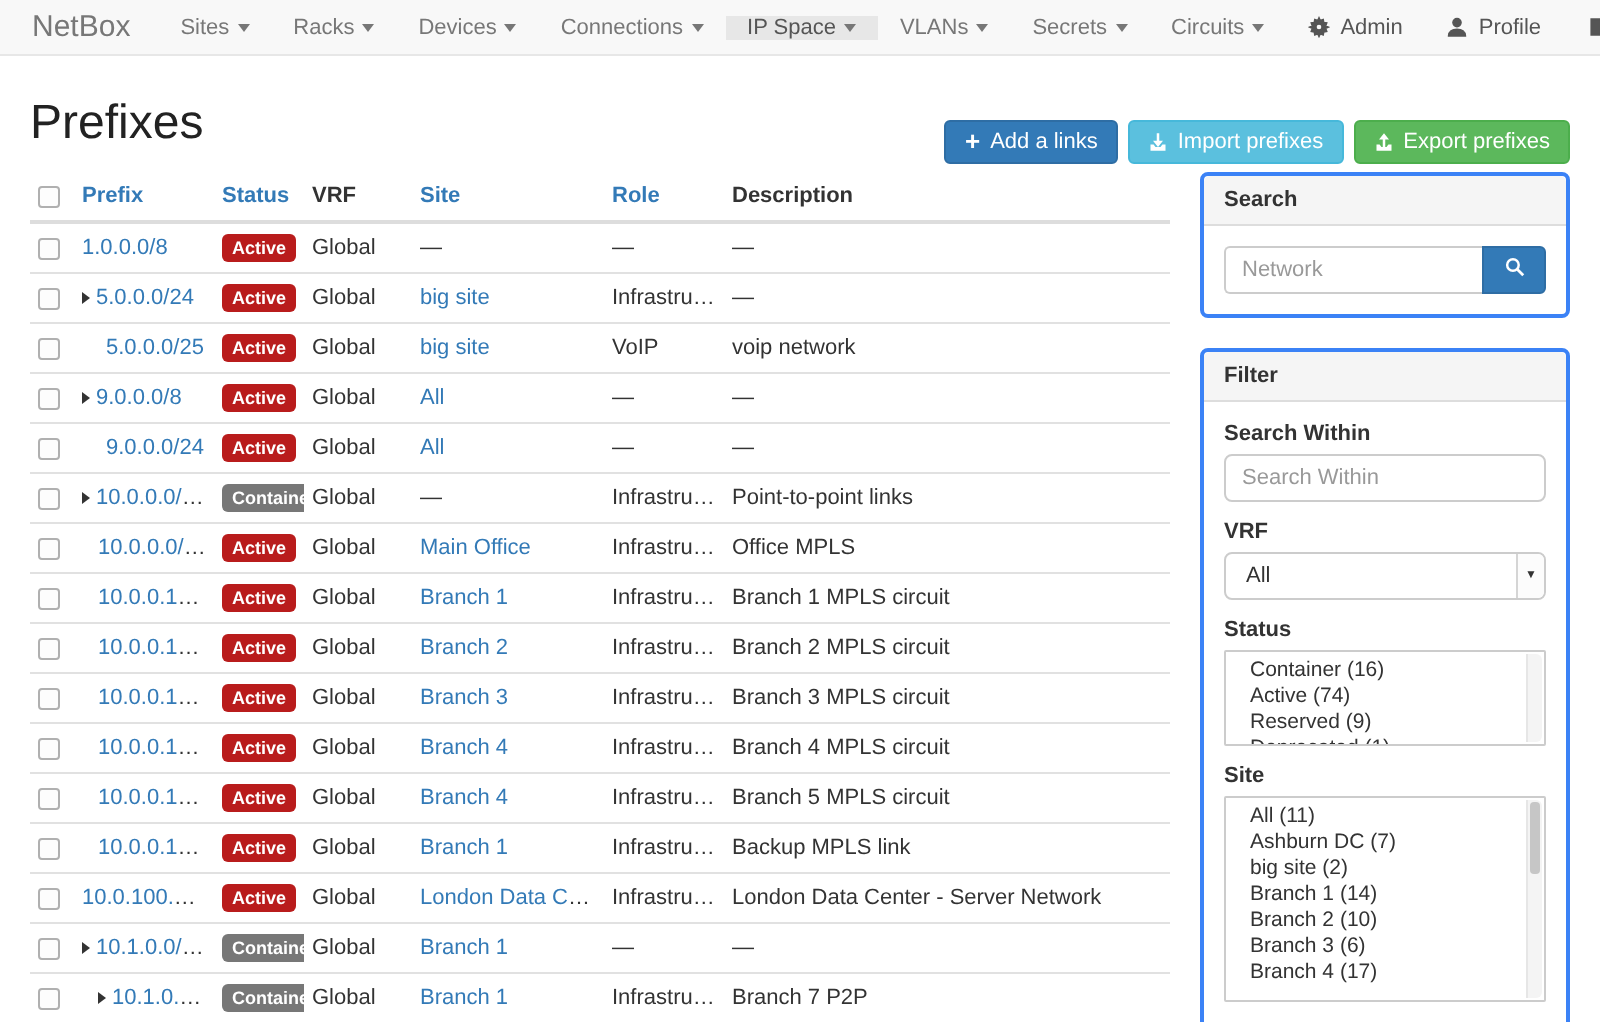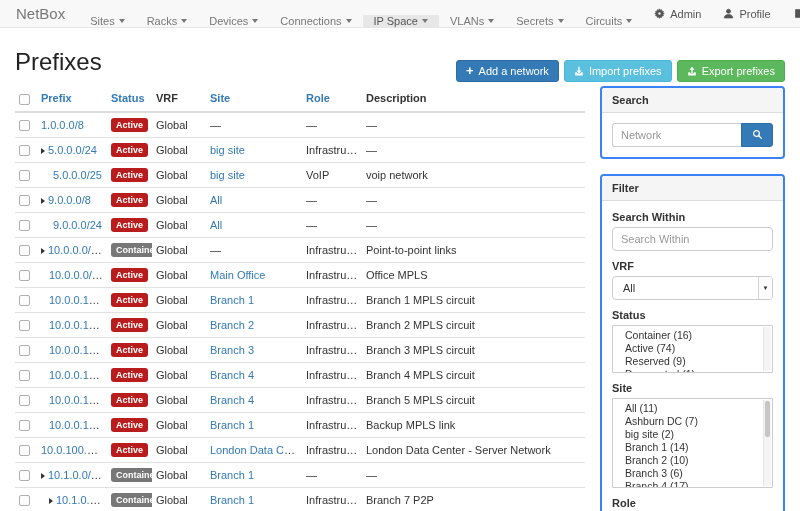--- a/index.html
+++ b/index.html
@@ -4,21 +4,21 @@
 <style>
   * { box-sizing: border-box; margin: 0; padding: 0; }
   html,body { width:800px; height:511px; overflow:hidden; background:#fff;
     font-family:"Liberation Sans", sans-serif; color:#333; }
   body { position:relative; font-size:11px; }
 
   
   .navbar { height:28px; background:#f8f8f8; border-bottom:1px solid #e7e7e7;
     display:flex; align-items:stretch; padding-right:8px; }
   .brand { display:flex; align-items:center; padding:0 14px 0 16px; font-size:15px; color:#777; cursor:pointer; text-decoration:none; }
-  .nav-group { display:flex; align-items:flex-end; }
+  .nav-group { display:flex; align-items:center; }
   .nav-item { display:flex; align-items:center; gap:4px; padding:0 11px; font-size:11px;
     color:#777; cursor:pointer; text-decoration:none; white-space:nowrap; }
   .nav-item.active { background:#e7e7e7; color:#555; }
   .caret { width:0; height:0; border-left:3px solid transparent; border-right:3px solid transparent;
     border-top:4px solid #777; display:inline-block; }
   .nav-right { margin-left:auto; display:flex; align-items:stretch; }
   .nav-right .nav-item { color:#555; gap:5px; }
   .nav-icon svg { width:11px; height:11px; display:block; fill:#555; stroke:#555; }
 
   
@@ -79,21 +79,21 @@
     display:flex; align-items:center; justify-content:center; font-size:6px; color:#333; background:#fcfcfc; border-radius:0 3px 3px 0; }
   .listbox { position:relative; border:1px solid #ccc; border-radius:1px; padding:4px 0; overflow:hidden; background:#fff; }
   .listbox .option { font-size:10.5px; line-height:10px; padding:0 0 0 12px; margin-bottom:3px; color:#333;
     white-space:nowrap; cursor:pointer; }
   .listbox::before { content:""; position:absolute; top:1px; bottom:1px; right:1px; width:7px;
     background:#f4f4f4; border-left:1px solid #e6e6e6; border-radius:0 3px 3px 0; }
   .listbox.thumbed::after { content:""; position:absolute; top:2px; right:2px; width:5px; height:36px;
     background:#c6c6c6; border-radius:2px; }
   #role-list.thumbed::after { height:26px; }
   #status-list { height:48px; }
-  #site-list { height:90px; }
+  #site-list { height:103px; }
   #role-list { height:64px; }
 </style>
 </head>
 <body>
 
 <div class="navbar">
   <a class="brand">NetBox</a>
   <div class="nav-group" id="nav-left">
       <a class="nav-item">
         <span>Sites</span>
@@ -155,21 +155,21 @@
           </svg>
         </span>
       </a>
     </div>
 </div>
 
 <div class="content">
   <div class="actions" id="actions">
       <button class="btn btn-primary">
         <span class="plus">+</span>
-        <span>Add a network</span>
+        <span>Add a links</span>
       </button>
       <button class="btn btn-info">
         <span>
           <svg viewBox="0 0 16 16" fill="#fff" stroke="none">
             <path d="M7 1h2v6h3L8 12 4 7h3z"></path>
             <path d="M2 10h2.5l1.5 2h4l1.5-2H14v5H2z"></path>
           </svg>
         </span>
         <span>Import prefixes</span>
       </button>

